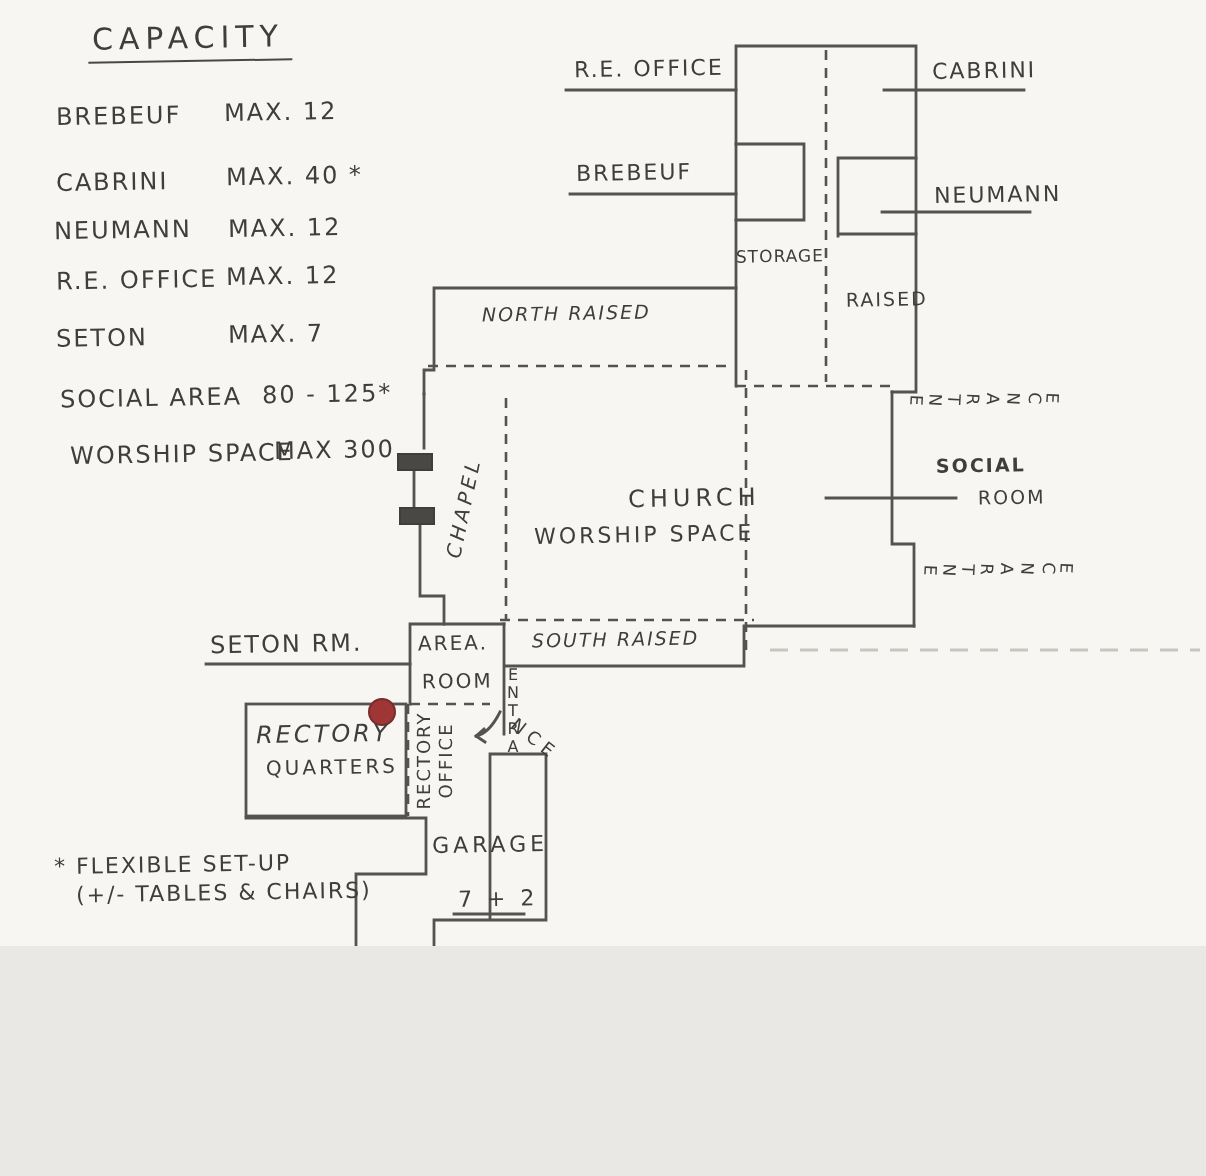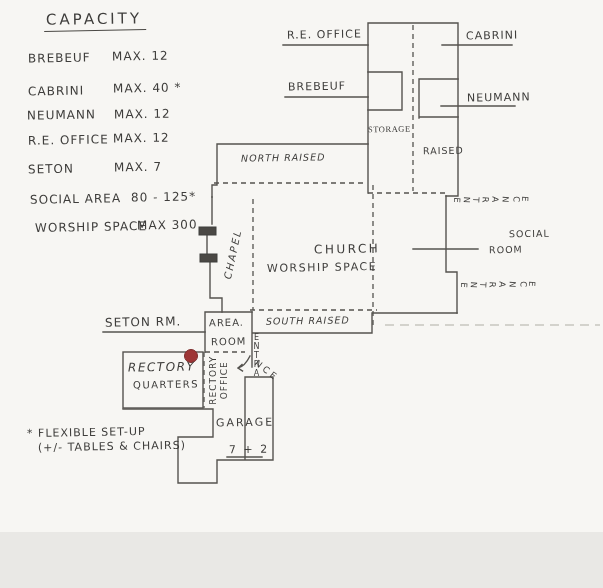--- a/index.html
+++ b/index.html
@@ -1,28 +1,28 @@
 <!DOCTYPE html>
 <html><head>
 <meta charset="utf-8">
 <style>
   html,body{margin:0;padding:0;background:#e9e8e5;}
   .canvas{
-    position:relative;width:603px;height:532px;overflow:hidden;
+    position:relative;width:603px;height:473px;overflow:hidden;
     background:#f7f6f3;
     font-family:"DejaVu Sans","Liberation Sans",sans-serif;
     color:#3f3e3c;
   }
   svg.plan{position:absolute;left:0;top:0;}
   .lbl{position:absolute;white-space:nowrap;letter-spacing:1px;transform:rotate(-1deg);}
   .t-title{font-size:15px;letter-spacing:3px;border-bottom:1.5px solid #4a4844;padding:0 4px 2px 2px;}
   .t-row{font-size:12px;letter-spacing:1px;}
   .t-room{font-size:11px;}
   .t-small{font-size:9.5px;letter-spacing:1px;}
-  .t-tiny{font-size:8.5px;letter-spacing:.5px;font-family:Liberation Serif, serif;}
+  .t-tiny{font-size:8.5px;letter-spacing:.5px;}
   .t-big{font-size:12px;letter-spacing:2.5px;}
   .ital{font-style:italic;}
   .rot-chapel{transform-origin:0 0;transform:rotate(-78deg);font-size:10px;letter-spacing:2px;}
   .rot-90{transform:rotate(-90deg);text-align:center;line-height:1.25;}
   .vert-upright{writing-mode:vertical-rl;text-orientation:upright;font-size:8px;letter-spacing:0;line-height:1;}
   .char-rot{font-size:8.5px;}
   .char-rot .cr{display:inline-block;transform:rotate(94deg);margin:0 1.5px;}
   .diag{transform-origin:0 0;transform:rotate(38deg);font-size:9px;letter-spacing:3px;}
   .legend-text{font-size:16px;letter-spacing:2px;transform:rotate(-2deg);}
 </style>
@@ -96,21 +96,21 @@
   <div class="lbl t-room" style="left:287px;top:28px;">R.E. OFFICE</div>
   <div class="lbl t-room" style="left:466px;top:29px;">CABRINI</div>
   <div class="lbl t-room" style="left:288px;top:80px;">BREBEUF</div>
   <div class="lbl t-room" style="left:467px;top:91px;">NEUMANN</div>
   <div class="lbl t-tiny" style="left:368px;top:124px;">STORAGE</div>
   <div class="lbl t-small" style="left:423px;top:145px;">RAISED</div>
   <div class="lbl t-small ital" style="left:241px;top:152px;">NORTH RAISED</div>
   <div class="lbl rot-chapel ital" style="left:222px;top:278px;">CHAPEL</div>
   <div class="lbl t-big" style="left:314px;top:242px;">CHURCH</div>
   <div class="lbl t-room" style="left:267px;top:261px;letter-spacing:1.5px;">WORSHIP SPACE</div>
-  <div class="lbl t-small" style="left:509px;top:228px;">SOCIAL</div>
+  <div class="lbl t-small" style="left:468px;top:228px;font-weight:bold;">SOCIAL</div>
   <div class="lbl t-small" style="left:489px;top:244px;">ROOM</div>
   <div class="lbl char-rot" style="left:452px;top:195px;"><span class="cr">E</span><span class="cr">N</span><span class="cr">T</span><span class="cr">R</span><span class="cr">A</span><span class="cr">N</span><span class="cr">C</span><span class="cr">E</span></div>
   <div class="lbl char-rot" style="left:459px;top:280px;"><span class="cr">E</span><span class="cr">N</span><span class="cr">T</span><span class="cr">R</span><span class="cr">A</span><span class="cr">N</span><span class="cr">C</span><span class="cr">E</span></div>
   <div class="lbl t-small ital" style="left:266px;top:315px;">SOUTH RAISED</div>
   <div class="lbl t-row" style="left:105px;top:315px;">SETON RM.</div>
   <div class="lbl" style="left:209px;top:317px;font-size:10px;">AREA.</div>
   <div class="lbl" style="left:211px;top:336px;font-size:10px;">ROOM</div>
   <div class="lbl ital" style="left:128px;top:360px;font-size:12px;letter-spacing:1.5px;">RECTORY</div>
   <div class="lbl" style="left:133px;top:379px;font-size:10px;letter-spacing:1.5px;">QUARTERS</div>
   <div class="rot-90" style="position:absolute;left:191px;top:369px;width:56px;font-size:9px;letter-spacing:1px;">

